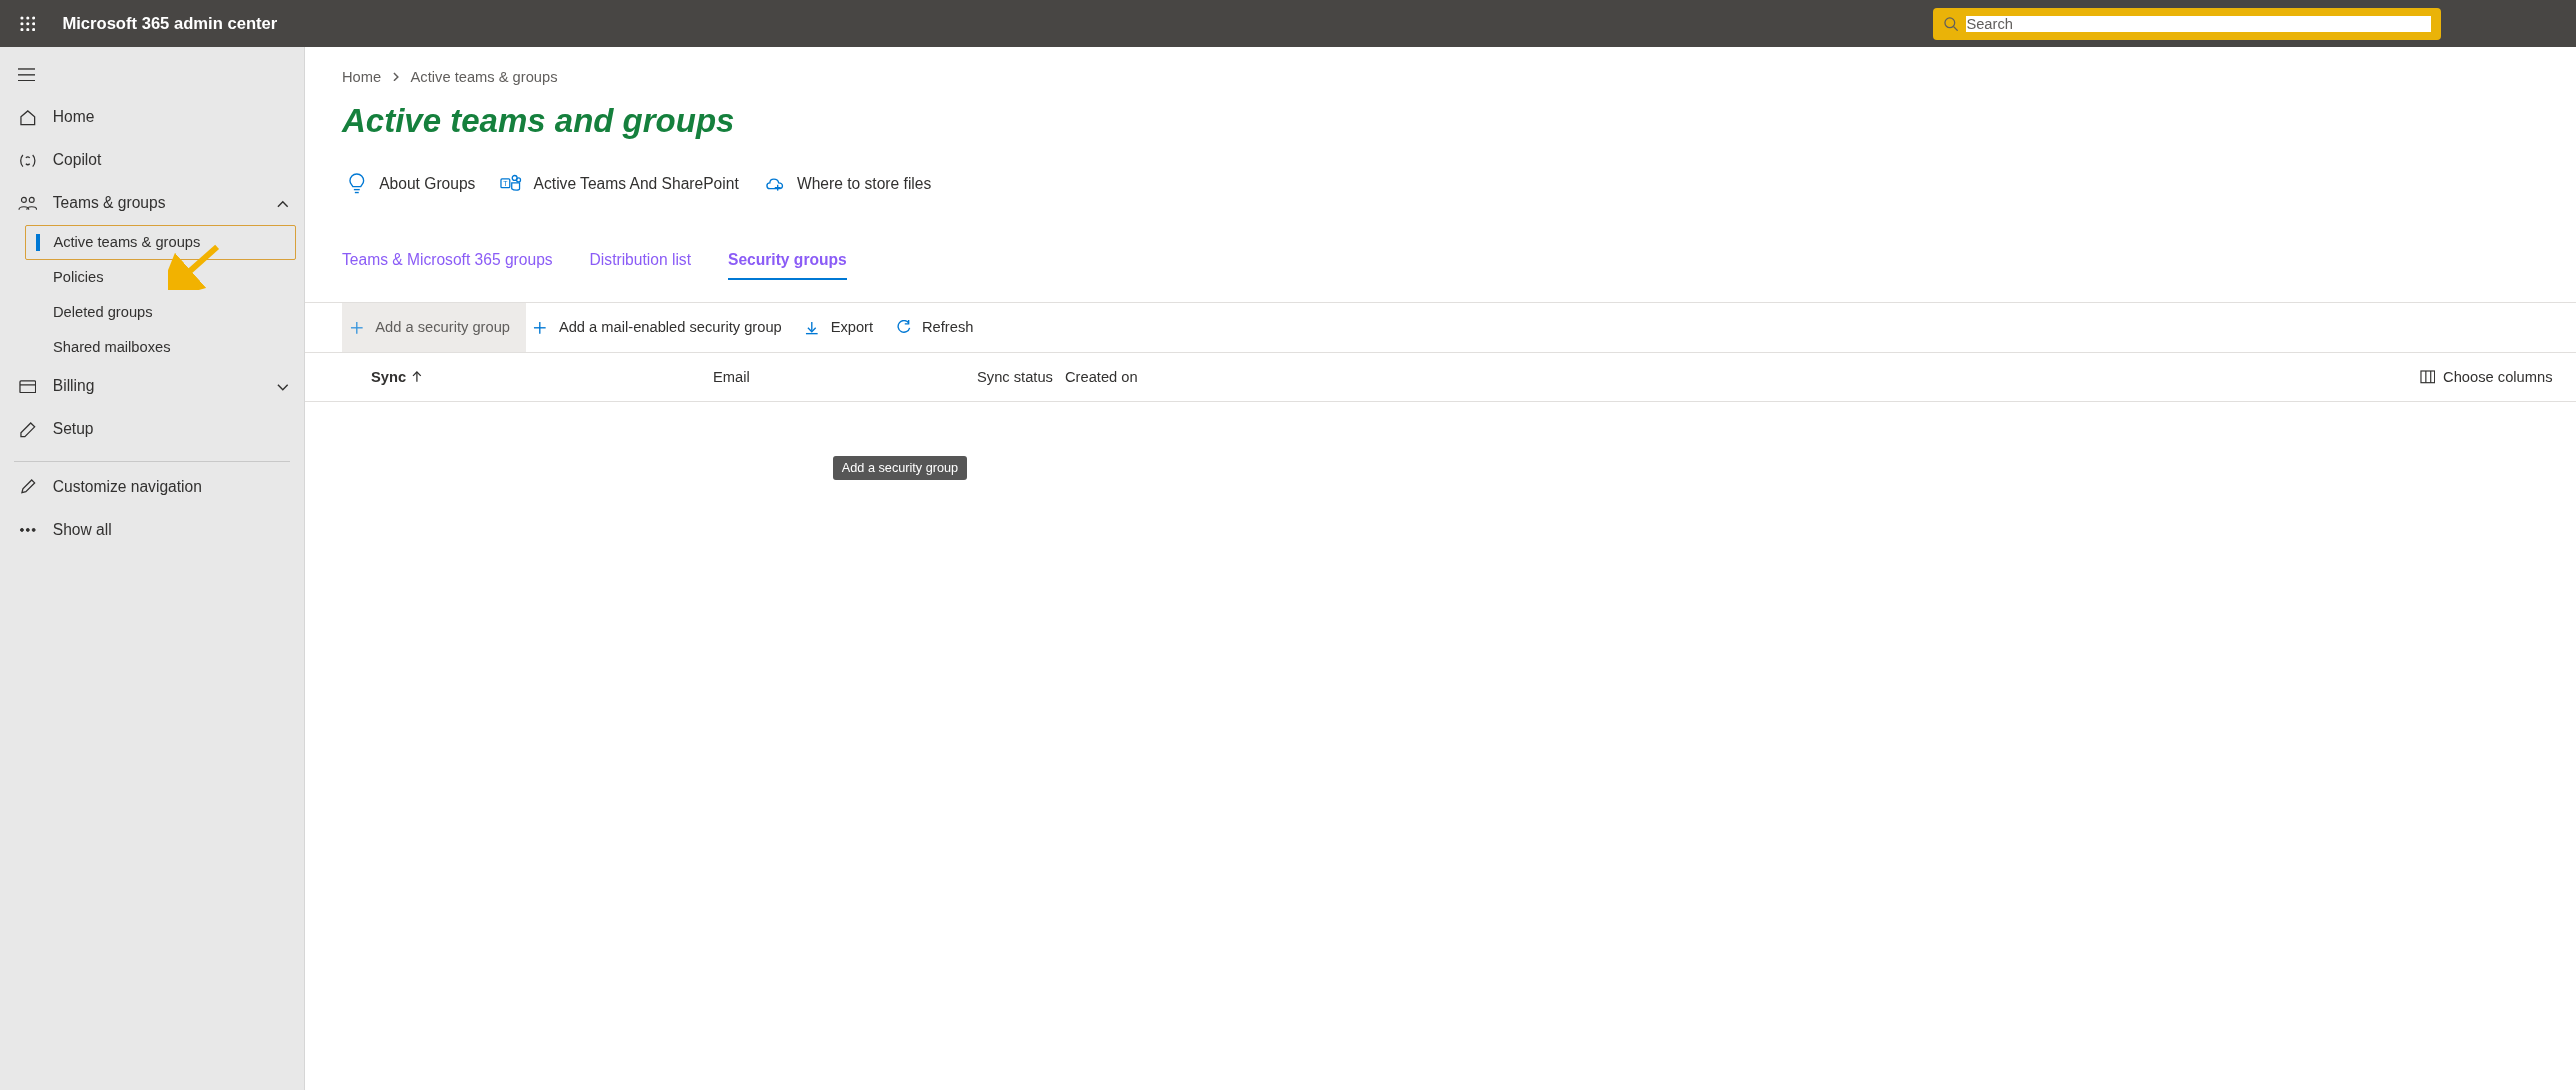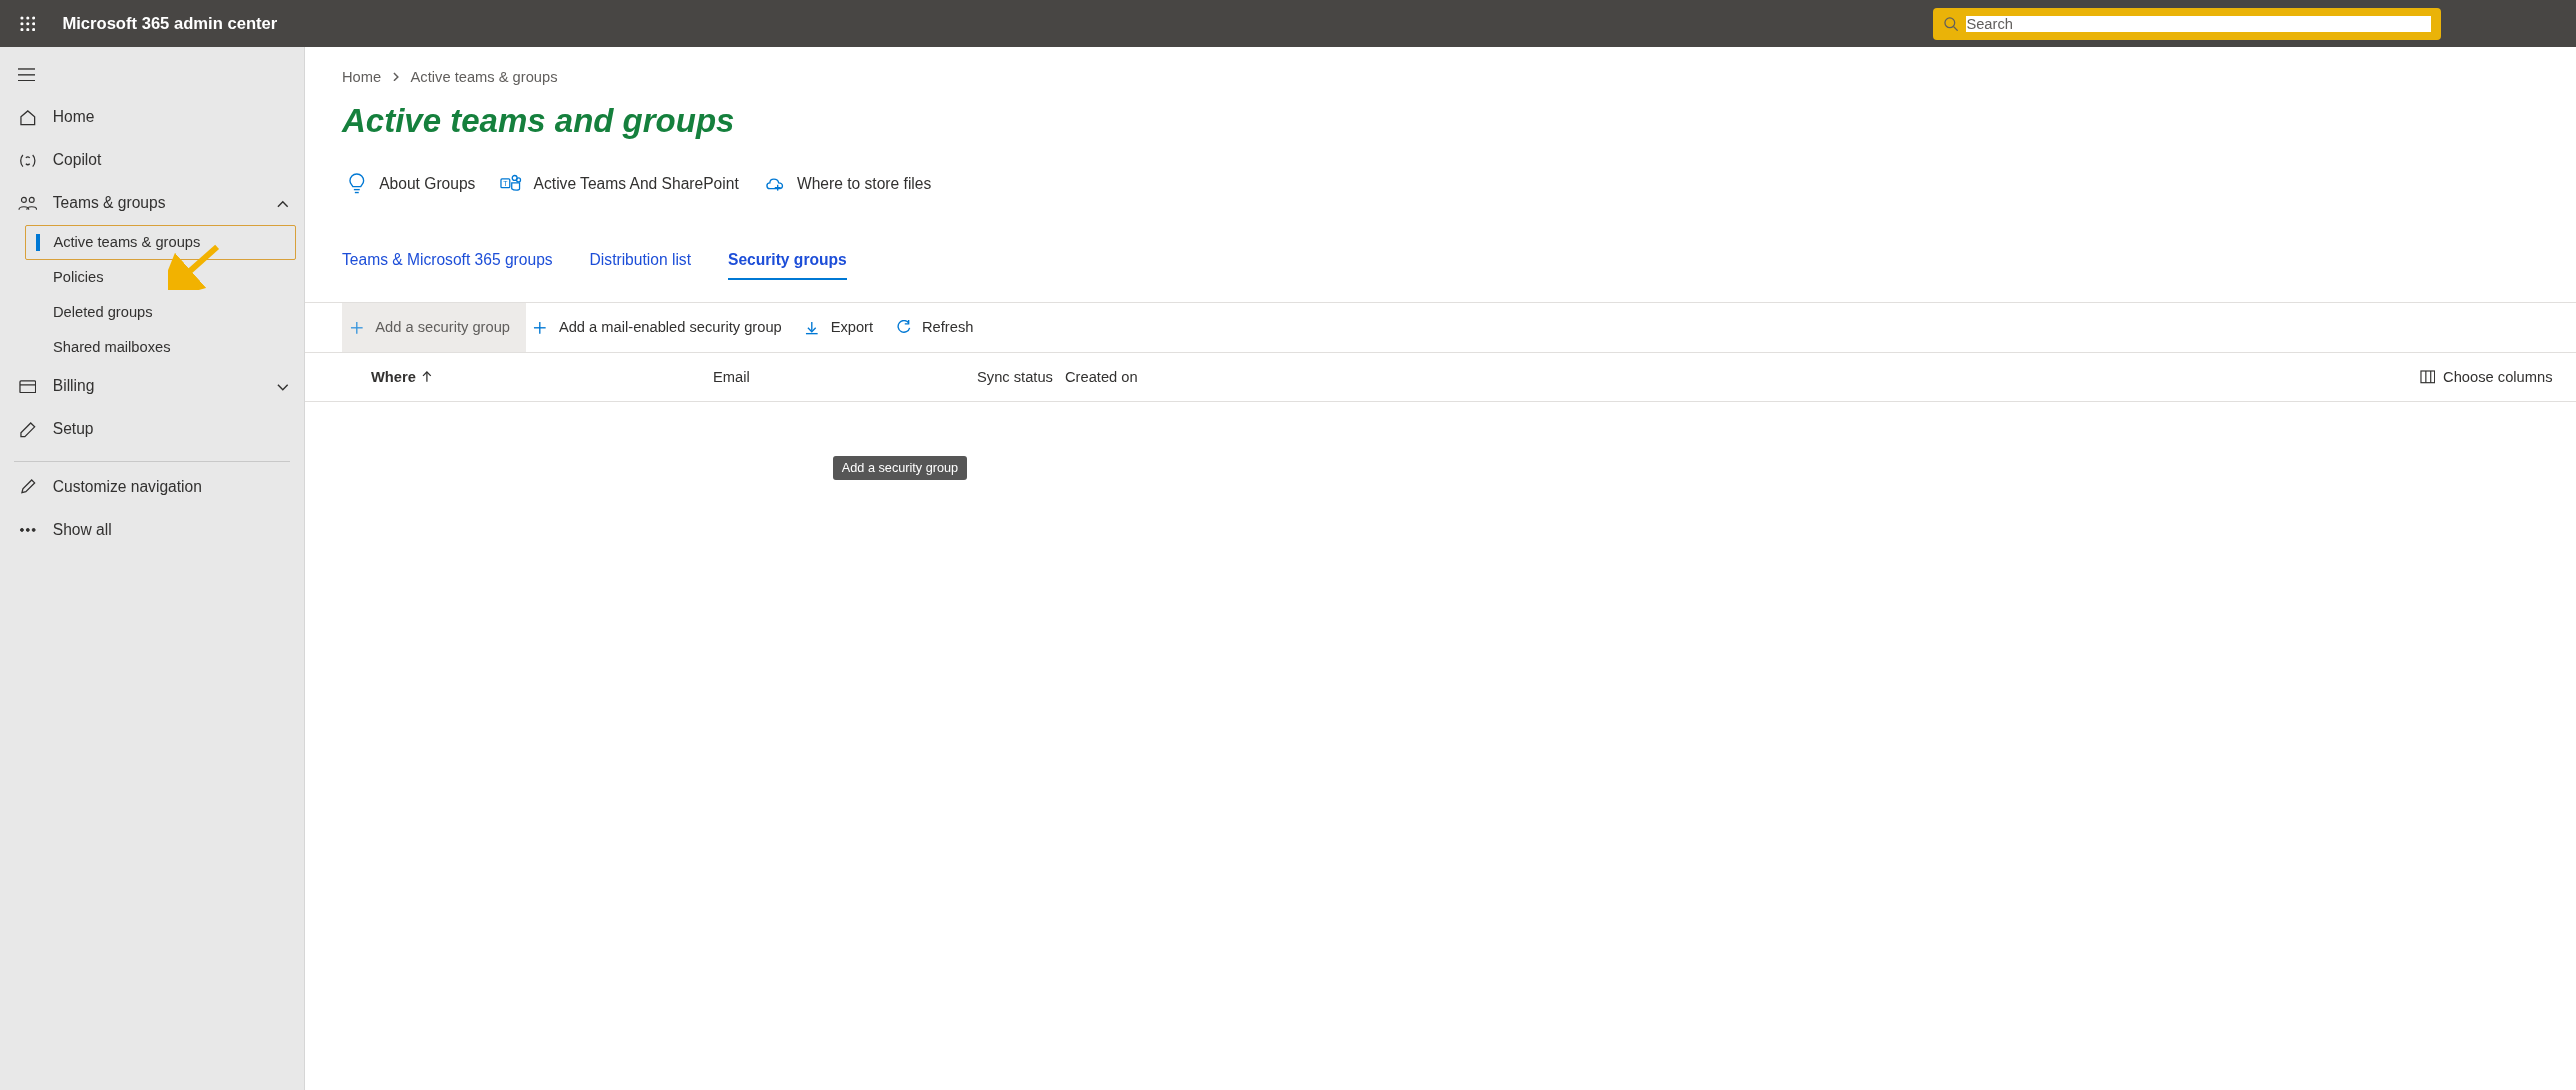--- a/index.html
+++ b/index.html
@@ -85,21 +85,21 @@
   .breadcrumb { display:flex; align-items:center; gap:9.8px; font-size:14.7px; color:#605e5c; padding-left: 37px;}
   .breadcrumb .sep { color:#605e5c; }
   .breadcrumb span { cursor:pointer; }
   .page-title { font-size: 33px; font-weight: 700; color:#15803d; margin: 17.6px 0 33px 0; padding-left: 37px; font-style: italic;}
   
   .info-pills { display:flex; gap:25px; padding-left: 41px; margin-bottom: 56px;}
   .pill { display:flex; align-items:center; gap:11.7px; font-size:15.6px; color:#323130; cursor:pointer;}
   .pill-icon { color:#0078d4; width:21.5px; height:21.5px; display:flex; align-items:center; justify-content:center;}
   
   .tabs { display:flex; gap:37px; padding-left: 37px; border-bottom: none; }
-  .tab { font-size:15.6px; color:#1d4ed8; padding-bottom:9.8px; cursor:pointer; border-bottom: 2.9px solid transparent; }
+  .tab { font-size:15.6px; color:#8b5cf6; padding-bottom:9.8px; cursor:pointer; border-bottom: 2.9px solid transparent; }
   .tab.active { font-weight:600; border-bottom-color:#0078d4; }
   
   .command-bar {
     display:flex; align-items:center; gap:0; margin-top:21.5px;
     border-top:1px solid #e1dfdd; border-bottom:1px solid #e1dfdd;
     padding-left: 37px;
   }
   .cmd-btn {
     display:flex; align-items:center; gap:9.8px; height:49px; padding: 0 15.6px 0 5.9px;
     font-size:14.7px; color:#323130; cursor:pointer; border:none; background:transparent;
@@ -356,21 +356,21 @@
             </svg>
         </span>
         <span>Refresh</span>
       </button>
     </div>
 
     <div class="tooltip" style="left:528px; top:409px;">Add a security group</div>
 
     <div class="table-head">
       <div class="th th-name">
-        <span>Where</span>
+        <span>Sync</span>
         <svg width="9.8" height="11.7" viewBox="0 0 10 12" fill="none" stroke="currentColor" stroke-width="1.3">
             <line x1="5" y1="11" x2="5" y2="1"></line>
             <polyline points="1,5 5,1 9,5"></polyline>
           </svg>
       </div>
       <div class="th th-email">
         <span>Email</span>
       </div>
       <div class="th th-sync">
         <span>Sync status</span>

